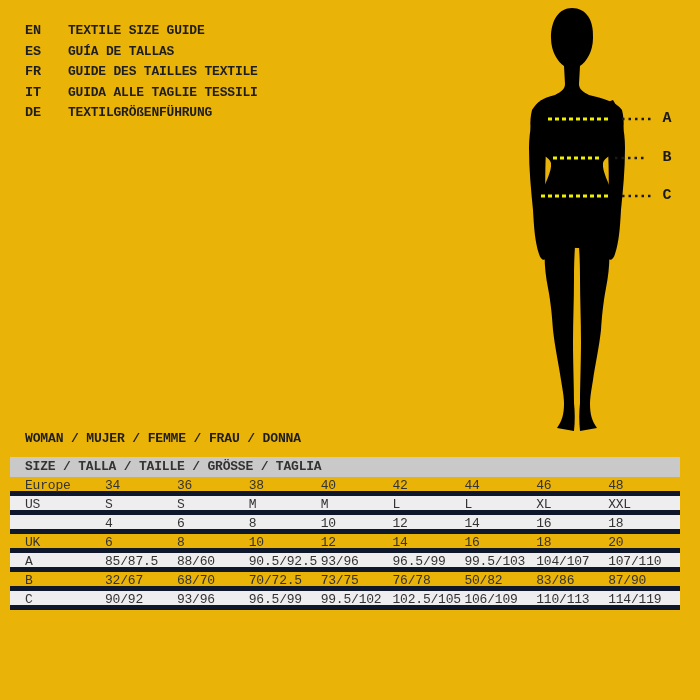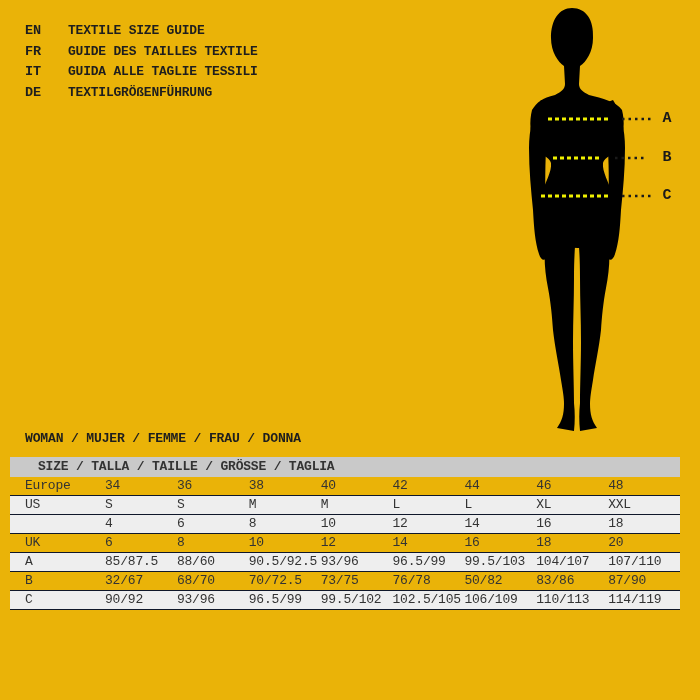--- a/index.html
+++ b/index.html
@@ -26,41 +26,45 @@
 
   
   .section-title { position:absolute; left:25px; top:431px; font-size:13.5px;
                    font-weight:700; color:#1e1e1e; letter-spacing:-0.2px;
                    transform:scaleX(0.97); transform-origin:0 50%; white-space:nowrap; }
 
   
   .size-table { position:absolute; left:10px; top:457px; width:670px;
                 font-size:13px; letter-spacing:-0.2px; color:#333; }
   .t-header { height:20px; line-height:20px; background:#c9c9c9; font-weight:700;
-              padding-left:28px; color:#333; }
-  .t-row { display:flex; height:19px; line-height:18px; border-bottom:1px solid #0f172a; }
+              padding-left:15px; color:#333; }
+  .t-row { display:flex; height:19px; line-height:18px; border-bottom:5px solid #0f172a; }
   .t-row.stripe { background:#eeeeee; }
   .t-label { width:95px; padding-left:15px; text-align:left; }
   .t-cell { flex:1; }
 
   
   .legend { position:absolute; left:25px; top:639px; }
   .legend-line { line-height:18.4px; font-size:12.5px; font-weight:700; color:#1e1e1e;
                  letter-spacing:-0.1px; transform:scaleX(0.97); transform-origin:0 50%;
                  white-space:nowrap; }
 </style>
 </head>
 <body>
 
 <div class="canvas">
 
   <div class="lang-block">
     <div class="lang-row">
       <span class="lang-code">EN</span>
       <span class="lang-title">TEXTILE SIZE GUIDE</span>
+    </div>
+    <div class="lang-row">
+      <span class="lang-code">ES</span>
+      <span class="lang-title">GUÍA DE TALLAS</span>
     </div>
     <div class="lang-row">
       <span class="lang-code">FR</span>
       <span class="lang-title">GUIDE DES TAILLES TEXTILE</span>
     </div>
     <div class="lang-row">
       <span class="lang-code">IT</span>
       <span class="lang-title">GUIDA ALLE TAGLIE TESSILI</span>
     </div>
     <div class="lang-row">

